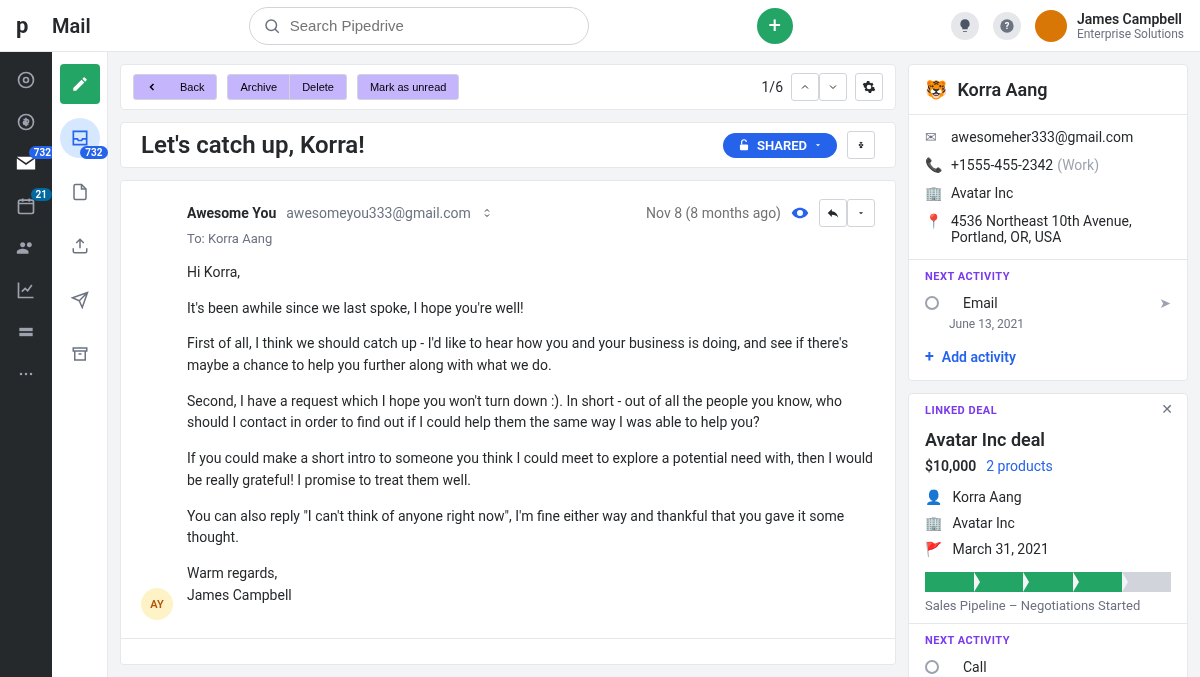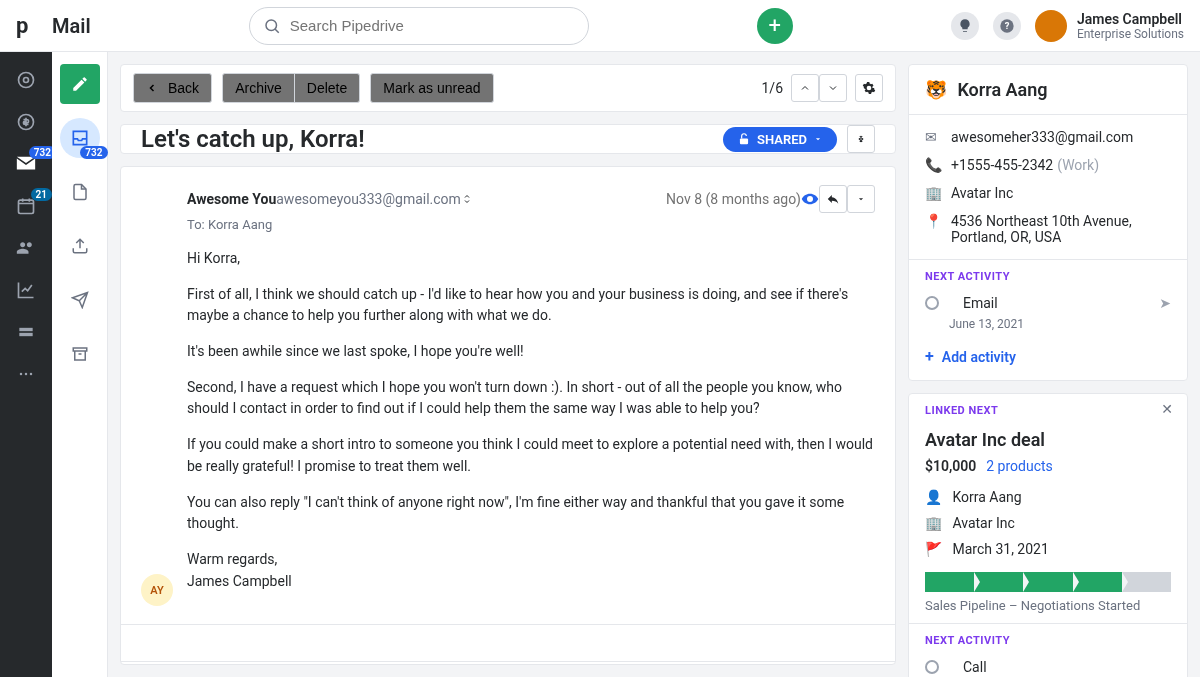--- a/index.html
+++ b/index.html
@@ -26,37 +26,37 @@
 .badge-blue{top:-6px;right:-18px;}
 .badge-red{background:#0369a1;top:-6px;right:-14px;}
 .subrail{width:56px;background:#fff;border-right:1px solid #e5e7eb;display:flex;flex-direction:column;align-items:center;padding-top:12px;gap:14px;position:relative;}
 .subrail .sicon{width:40px;height:40px;border-radius:50%;display:flex;align-items:center;justify-content:center;color:#6b7280;}
 .subrail .compose{background:#22a565;color:#fff;border-radius:4px;}
 .subrail .active-item{background:#d6e8ff;color:#2563eb;position:relative;}
 .subbadge{position:absolute;top:28px;right:-8px;background:#2563eb;color:#fff;font-size:10px;font-weight:600;border-radius:10px;padding:1px 5px;}
 .content{flex:1;display:flex;background:#f3f4f6;min-width:0;}
 .main{flex:1;padding:12px;display:flex;flex-direction:column;gap:12px;min-width:0;}
 .toolbar{display:flex;align-items:center;gap:10px;background:#fff;border-radius:4px;padding:8px 12px;border:1px solid #e5e7eb;}
-.btn{border:1px solid #d1d5db;background:#737373;padding:6px 12px;border-radius:3px;font-size:14px;display:flex;align-items:center;gap:10px;cursor:pointer;}
+.btn{border:1px solid #d1d5db;background:#c4b5fd;padding:6px 12px;border-radius:3px;font-size:11px;display:flex;align-items:center;gap:22px;cursor:pointer;}
 .btngroup{display:flex;}
 .btngroup .btn{border-radius:0;}
 .btngroup .btn:first-child{border-radius:3px 0 0 3px;}
 .btngroup .btn:last-child{border-radius:0 3px 3px 0;border-left:0;}
 .toolbar-right{margin-left:auto;display:flex;align-items:center;gap:8px;}
 .icon-btn{border:1px solid #d1d5db;background:#fff;width:28px;height:28px;border-radius:3px;display:flex;align-items:center;justify-content:center;cursor:pointer;}
 .card{background:#fff;border:1px solid #e5e7eb;border-radius:4px;}
-.subject-row{display:flex;align-items:center;padding:0 20px;}
+.subject-row{display:flex;align-items:center;padding:8px 20px;}
 .subject-row h1{font-size:24px;font-weight:600;}
 .shared-btn{margin-left:auto;background:#2563eb;color:#fff;border-radius:20px;padding:5px 14px;font-size:13px;font-weight:600;display:flex;align-items:center;gap:6px;}
 .close-icon{margin-left:10px;width:28px;height:28px;border:1px solid #d1d5db;border-radius:3px;display:flex;align-items:center;justify-content:center;}
 .messages{flex:1;overflow-y:auto;}
 .msg{display:flex;padding:18px 20px;gap:14px;border-bottom:1px solid #e5e7eb;align-items:flex-end;}
 .msg-avatar{width:32px;height:32px;border-radius:50%;background:#fef3c7;color:#b45309;font-size:11px;font-weight:600;display:flex;align-items:center;justify-content:center;flex-shrink:0;}
 .msg-content{flex:1;min-width:0;}
-.msg-head{display:flex;align-items:center;gap:0;}
+.msg-head{display:flex;align-items:center;gap:10px;}
 .msg-from{font-weight:700;}
 .msg-email{color:#6b7280;}
 .msg-to{color:#6b7280;font-size:13px;margin-top:4px;}
 .msg-date{margin-left:auto;color:#737373;}
 .eye{color:#2563eb;}
 .msg-tools{display:flex;}
 .msg-body{margin-top:16px;line-height:1.55;}
 .msg-body p{margin-bottom:14px;}
 .sidebar{width:292px;padding:12px 12px 12px 0;display:flex;flex-direction:column;gap:12px;overflow-y:auto;}
 .side-header{display:flex;align-items:center;gap:10px;padding:14px 16px;border-bottom:1px solid #e5e7eb;}
@@ -296,22 +296,22 @@
                   <div class="icon-btn">
                       <svg width="10" height="10" viewBox="0 0 24 24" fill="currentColor">
                         <path d="M7 10l5 5 5-5z"></path>
                       </svg>
                     </div>
                 </div>
               </div>
               <div class="msg-to">To: Korra Aang</div>
               <div class="msg-body" id="body0">
                   <p style="white-space: pre-line;">Hi Korra,</p>
+                  <p style="white-space: pre-line;">It's been awhile since we last spoke, I hope you're well!</p>
                   <p style="white-space: pre-line;">First of all, I think we should catch up - I'd like to hear how you and your business is doing, and see if there's maybe a chance to help you further along with what we do.</p>
-                  <p style="white-space: pre-line;">It's been awhile since we last spoke, I hope you're well!</p>
                   <p style="white-space: pre-line;">Second, I have a request which I hope you won't turn down :). In short - out of all the people you know, who should I contact in order to find out if I could help them the same way I was able to help you?</p>
                   <p style="white-space: pre-line;">If you could make a short intro to someone you think I could meet to explore a potential need with, then I would be really grateful! I promise to treat them well.</p>
                   <p style="white-space: pre-line;">You can also reply "I can't think of anyone right now", I'm fine either way and thankful that you gave it some thought.</p>
                   <p style="white-space: pre-line;">Warm regards,
 James Campbell</p>
                 </div>
             </div>
           </div>
 
           <div class="msg">
@@ -355,21 +355,21 @@
             <div class="activity-date">June 13, 2021</div>
             <div class="add-activity">
                 <span style="font-size:16px;">+</span>
                 <span>Add activity</span>
               </div>
           </div>
         </div>
 
         <div class="card">
           <div style="display:flex;align-items:center;padding-right:14px;">
-            <div class="section-title">LINKED NEXT</div>
+            <div class="section-title">LINKED DEAL</div>
             <span class="close-x">✕</span>
           </div>
           <div class="deal-title">Avatar Inc deal</div>
           <div class="deal-line">
             <span class="price">$10,000</span>
             <span class="link">2 products</span>
           </div>
           <div class="deal-kv">
               <span class="ki">👤</span>
               <span>Korra Aang</span>

